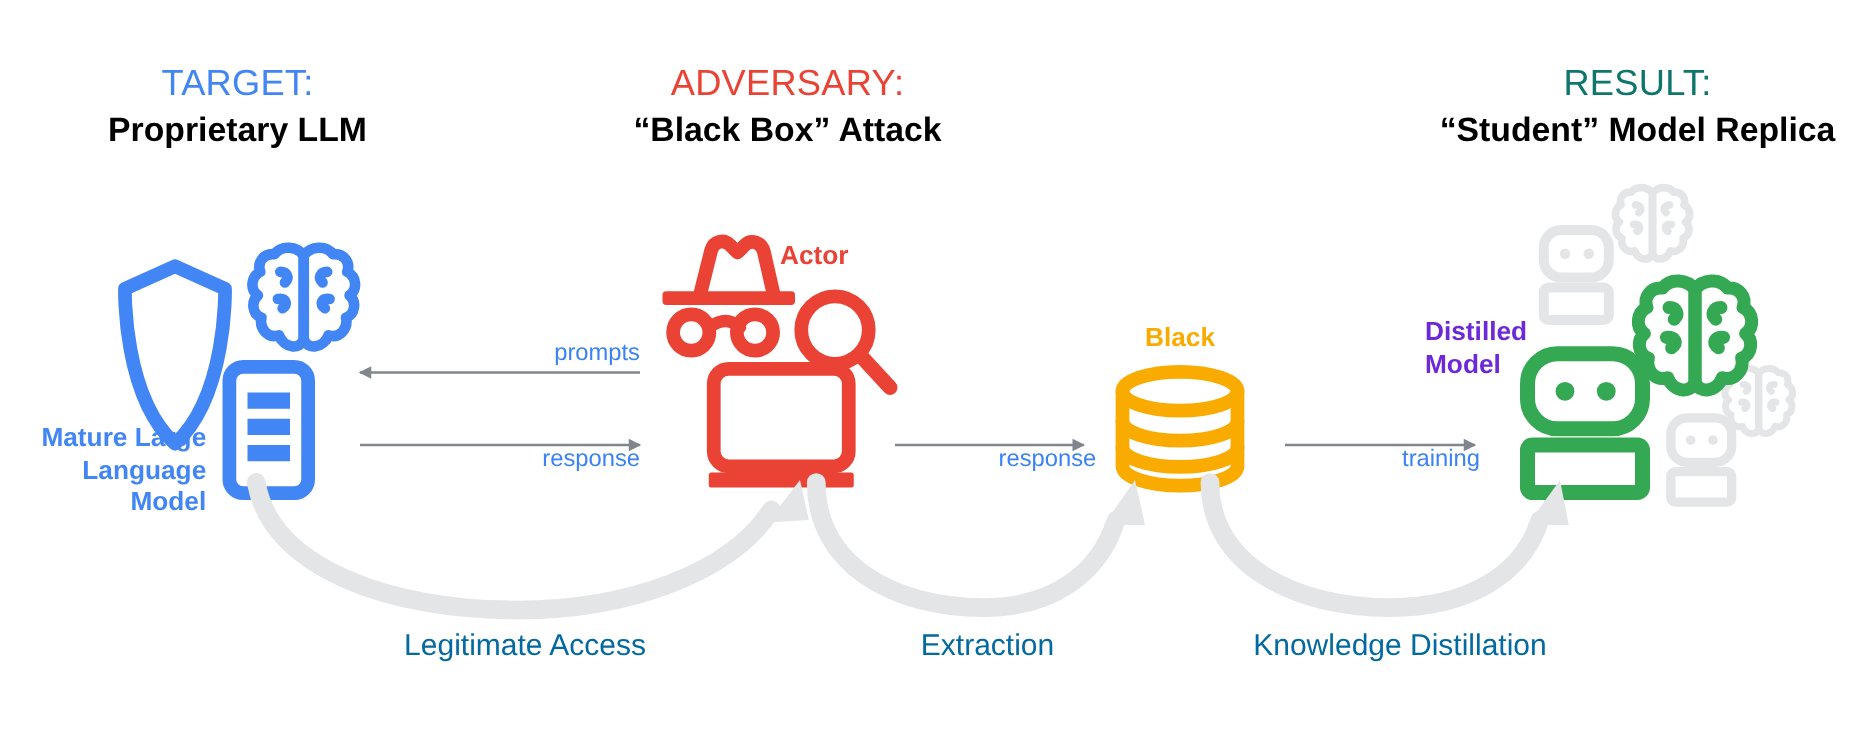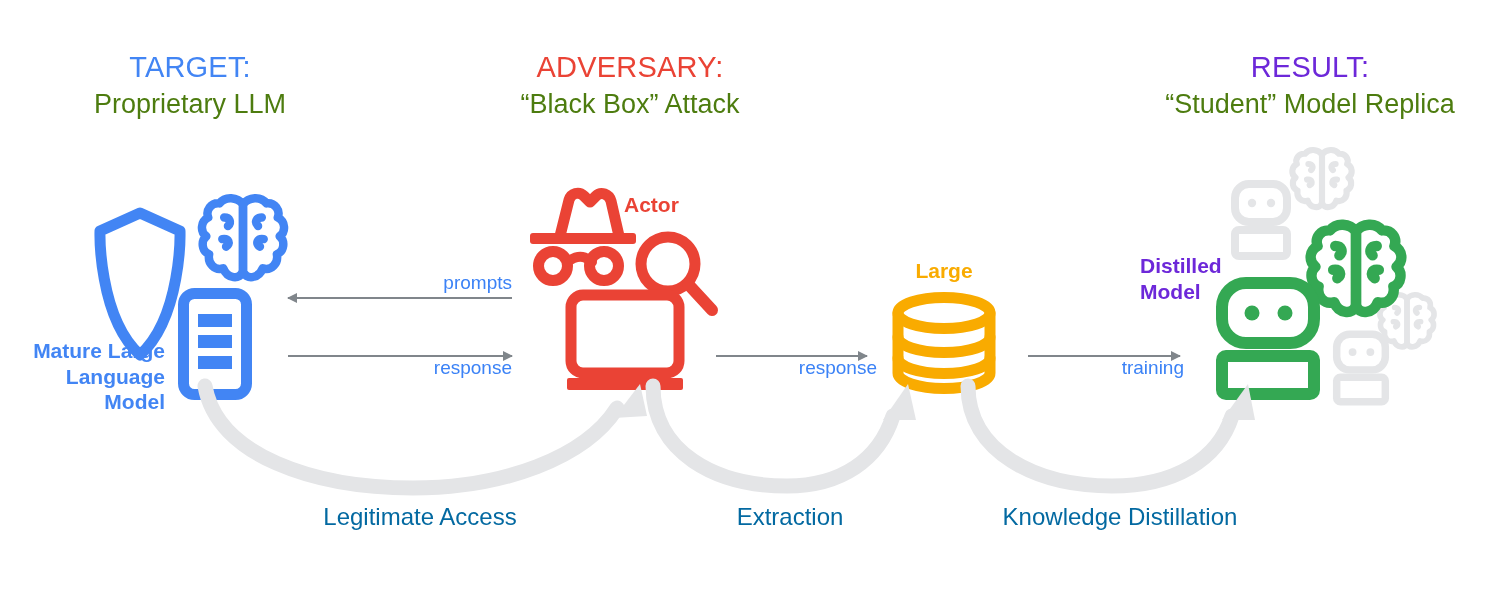--- a/index.html
+++ b/index.html
@@ -28,28 +28,28 @@
   }
   .col-head .kicker {
     display: block;
     font-size: 29px;
     font-weight: normal;
     letter-spacing: 0.2px;
   }
   .col-head .sub {
     display: block;
     font-size: 27px;
-    font-weight: normal;
-    color: #4d7c0f;
+    font-weight: bold;
+    color: #000000;
     margin-top: 5px;
     white-space: nowrap;
   }
   .kicker.blue  { color: #4285F4; }
   .kicker.red   { color: #EA4335; }
-  .kicker.green { color: #6d28d9; }
+  .kicker.green { color: #0f766e; }
 
   
   .node-label {
     position: absolute;
     font-size: 21px;
     font-weight: bold;
     line-height: 1.22;
   }
   .node-label.blue  { color: #4285F4; text-align: right; }
   .node-label.red   { color: #EA4335; }
@@ -205,21 +205,21 @@
   <div class="abs" style="left:890px; top:292px; width:108px; height:102px;">
     <svg width="108" height="102" viewBox="0 0 108 102">
       <g fill="none" stroke="#F9AB00" stroke-width="11" stroke-linecap="round">
         <ellipse cx="54" cy="21" rx="46" ry="15.5"></ellipse>
         <path d="M8 21 V81 C8 89.6 28.6 96.5 54 96.5 C79.4 96.5 100 89.6 100 81 V21"></path>
         <path d="M8 45 C8 53.6 28.6 60.5 54 60.5 C79.4 60.5 100 53.6 100 45"></path>
         <path d="M8 66 C8 74.6 28.6 81.5 54 81.5 C79.4 81.5 100 74.6 100 66"></path>
       </g>
     </svg>
   </div>
-  <div class="node-label amber" style="left:890px; top:258px; width:108px; text-align:center;">Large</div>
+  <div class="node-label amber" style="left:890px; top:258px; width:108px; text-align:center;">Black</div>
 
   <div class="flow" style="left:1028px; top:355px; width:152px;">
     <span class="line"></span>
     <span class="head right"></span>
   </div>
   <div class="flow-cap" style="left:1024px; top:357px; width:160px;">training</div>
 
   <div class="abs" style="left:1288px; top:145px; width:68px; height:72px;">
     <svg width="68" height="72" viewBox="0 0 100 104">
       <g fill="none" stroke="#E4E5E7" stroke-width="9" stroke-linecap="round" stroke-linejoin="round">

